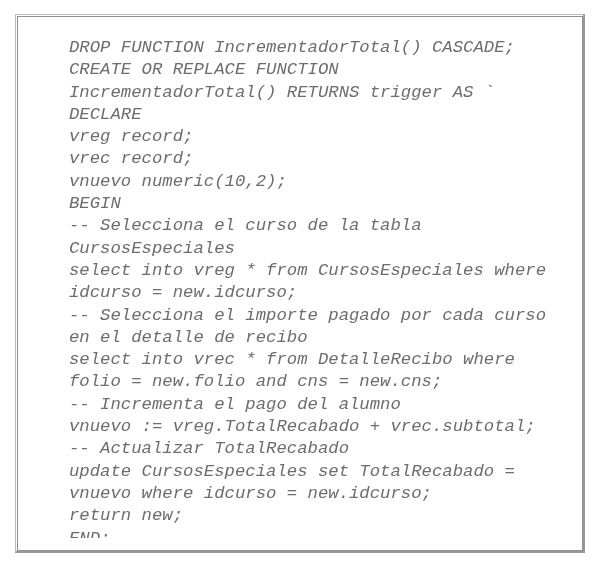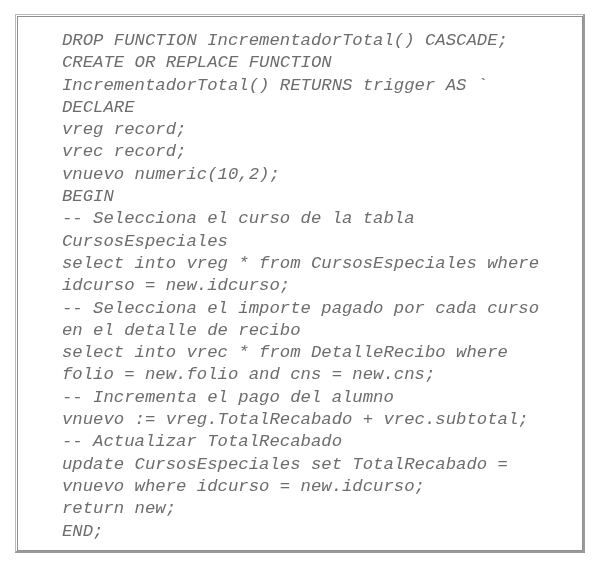--- a/index.html
+++ b/index.html
@@ -48,21 +48,21 @@
     border: 1px solid #8f8f8f;
     pointer-events: none;
   }
 
   .code-block {
     position: absolute;
     left: 46px;
     top: 15px;
     right: 6px;
     bottom: 6px;
-    margin: 0;
+    margin: 7px;
     padding: 0;
     font-family: "Liberation Mono", "DejaVu Sans Mono", monospace;
     font-style: italic;
     font-size: 17.3px;
     line-height: 22.3px;
     letter-spacing: 0px;
     color: #6d6d6d;
     white-space: pre;
     overflow: hidden;
     -webkit-font-smoothing: antialiased;

